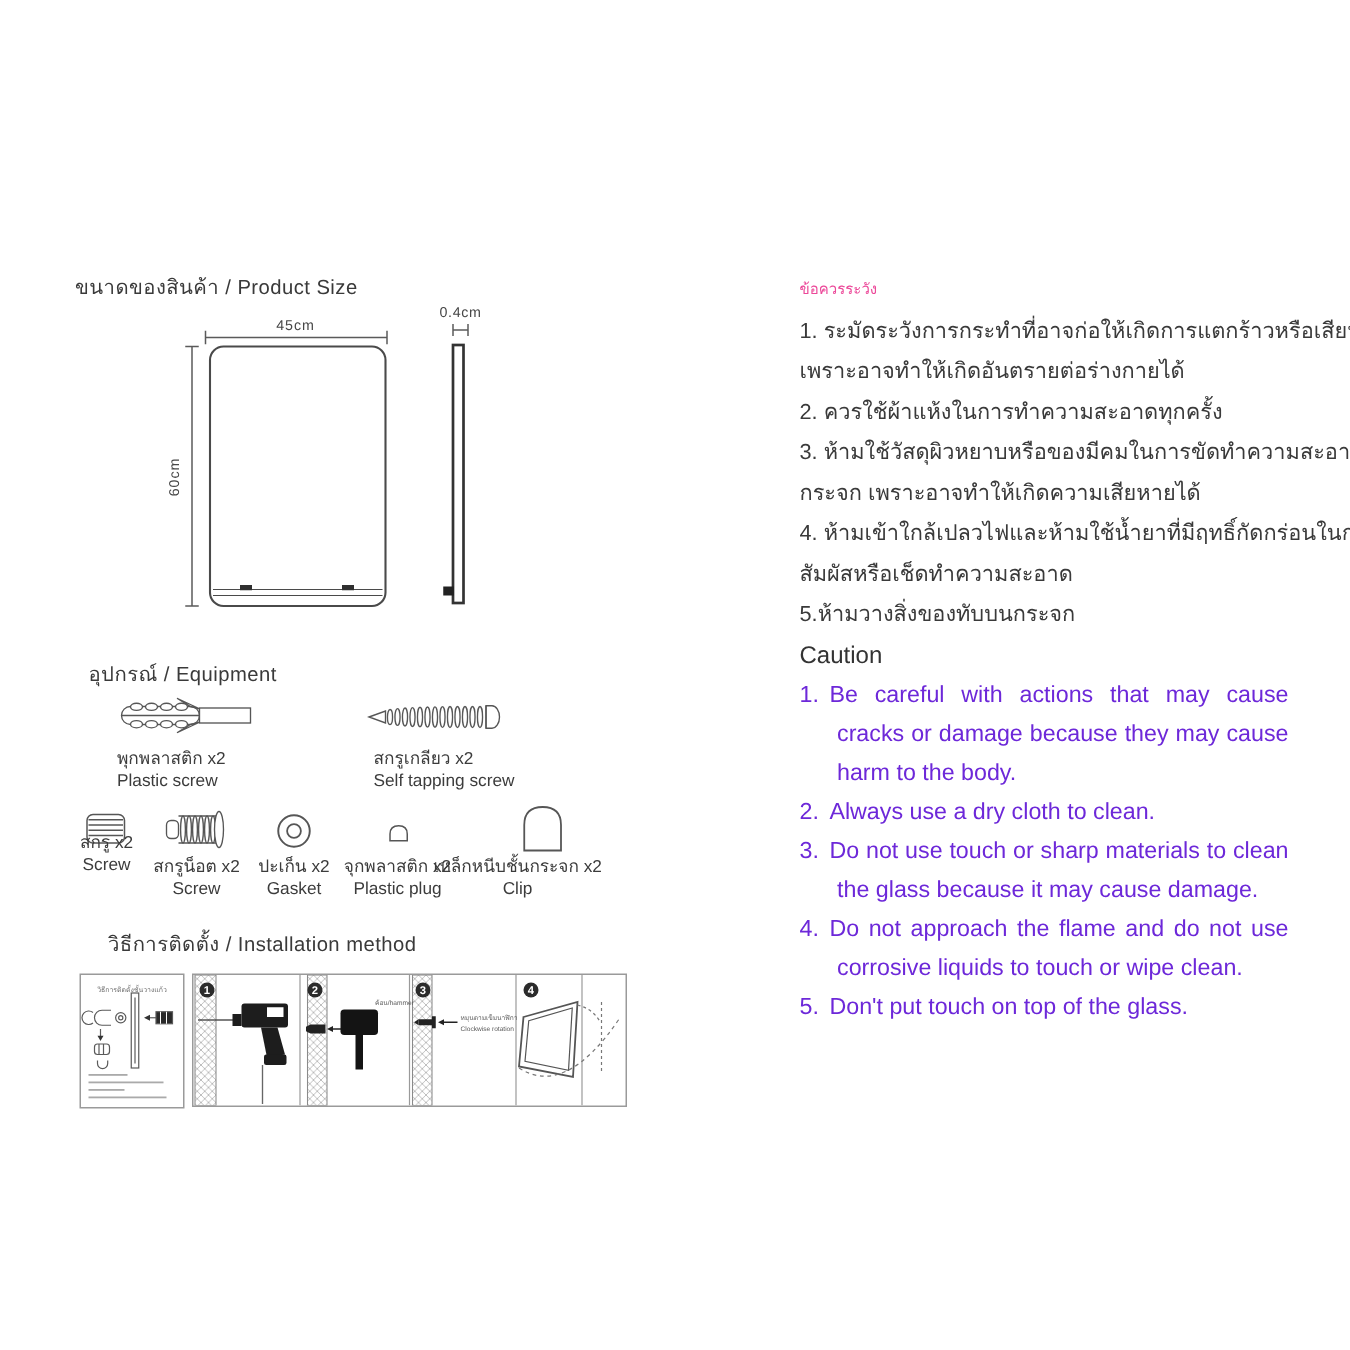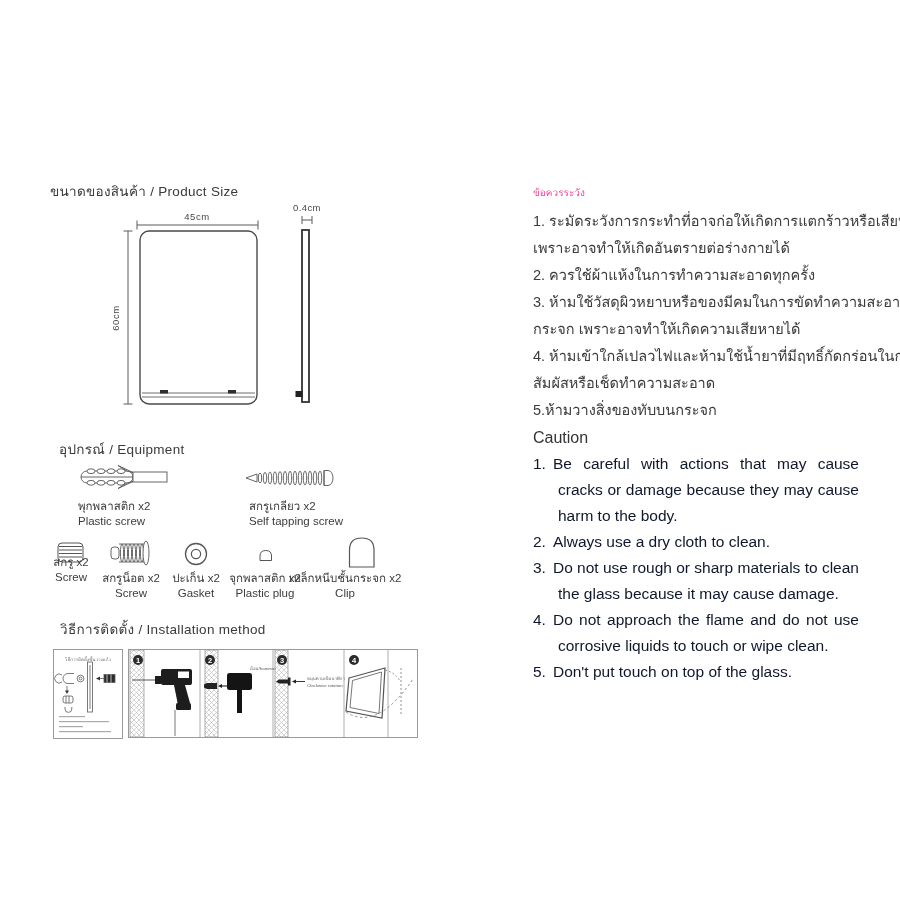--- a/index.html
+++ b/index.html
@@ -17,21 +17,21 @@
   .eq-label.centered{text-align:center;}
   
   .inst-box{border:1px solid #9a9a9a;background:#fff;box-sizing:border-box;}
   
   .th-heading{font-size:10px;color:#ec4899;}
   .th-line{font-size:14.5px;line-height:27px;color:#3a3a3a;white-space:nowrap;}
   
   .en-heading{font-size:16px;color:#333;}
   .en-list{width:326px;}
   .en-item{
-    font-size:15.5px;line-height:26px;color:#0f172a;
+    font-size:15.5px;line-height:26px;color:#6d28d9;
     text-align:justify;padding-left:25px;text-indent:-25px;
   }
   .en-num{margin-right:7px;}
   svg text{font-family:"Liberation Sans","DejaVu Sans",sans-serif;}
 </style>
 </head>
 <body>
 
 <div class="abs section-heading" style="left:50px;top:180px;">ขนาดของสินค้า / Product Size</div>
 
@@ -166,21 +166,21 @@
 </div>
 <div class="abs eq-label centered" style="left:215px;top:571px;width:100px;">
   <div>จุกพลาสติก x2</div>
   <div>Plastic plug</div>
 </div>
 <div class="abs eq-label centered" style="left:289px;top:571px;width:112px;">
   <div>เหล็กหนีบชั้นกระจก x2</div>
   <div>Clip</div>
 </div>
 
-<div class="abs section-heading" style="left:60px;top:618px;">วิธีการติดตั้ง / Installation method</div>
+<div class="abs section-heading" style="left:72px;top:618px;">วิธีการติดตั้ง / Installation method</div>
 
 <div class="abs inst-box" style="left:53px;top:649px;width:70px;height:90px;">
 <svg width="68" height="88" viewBox="0 0 68 88">
   <text x="34" y="11" font-size="4.6" fill="#6a6a6a" text-anchor="middle">วิธีการติดตั้งชั้นวางแก้ว</text>
   <g stroke="#5a5a5a" stroke-width="0.8" fill="none">
     <path d="M8,25 a4.5,4.5 0 1 0 0,7"></path>
     <path d="M20,23.5 h-6 a5,5 0 0 0 0,10 h6"></path>
     <circle cx="26.5" cy="28.5" r="3.4"></circle>
         <circle cx="26.5" cy="28.5" r="1.4"></circle>
     <rect x="33.5" y="12" width="5" height="50" fill="#fff"></rect>
@@ -286,16 +286,16 @@
   <div class="th-line">กระจก  เพราะอาจทำให้เกิดความเสียหายได้</div>
   <div class="th-line">4.  ห้ามเข้าใกล้เปลวไฟและห้ามใช้น้ำยาที่มีฤทธิ์กัดกร่อนในการ</div>
   <div class="th-line">สัมผัสหรือเช็ดทำความสะอาด</div>
   <div class="th-line">5.ห้ามวางสิ่งของทับบนกระจก</div>
 </div>
 
 <div class="abs en-heading" style="left:533px;top:429px;">Caution</div>
 <div class="abs en-list" style="left:533px;top:451px;">
   <div class="en-item"><span class="en-num">1.</span><span>Be careful with actions that may cause cracks or damage because they may cause harm to the body.</span></div>
   <div class="en-item"><span class="en-num">2.</span><span>Always use a dry cloth to clean.</span></div>
-  <div class="en-item"><span class="en-num">3.</span><span>Do not use rough or sharp materials to clean the glass because it may cause damage.</span></div>
+  <div class="en-item"><span class="en-num">3.</span><span>Do not use touch or sharp materials to clean the glass because it may cause damage.</span></div>
   <div class="en-item"><span class="en-num">4.</span><span>Do not approach the flame and do not use corrosive liquids to touch or wipe clean.</span></div>
   <div class="en-item"><span class="en-num">5.</span><span>Don't put touch on top of the glass.</span></div>
 </div>
 
 </body></html>

